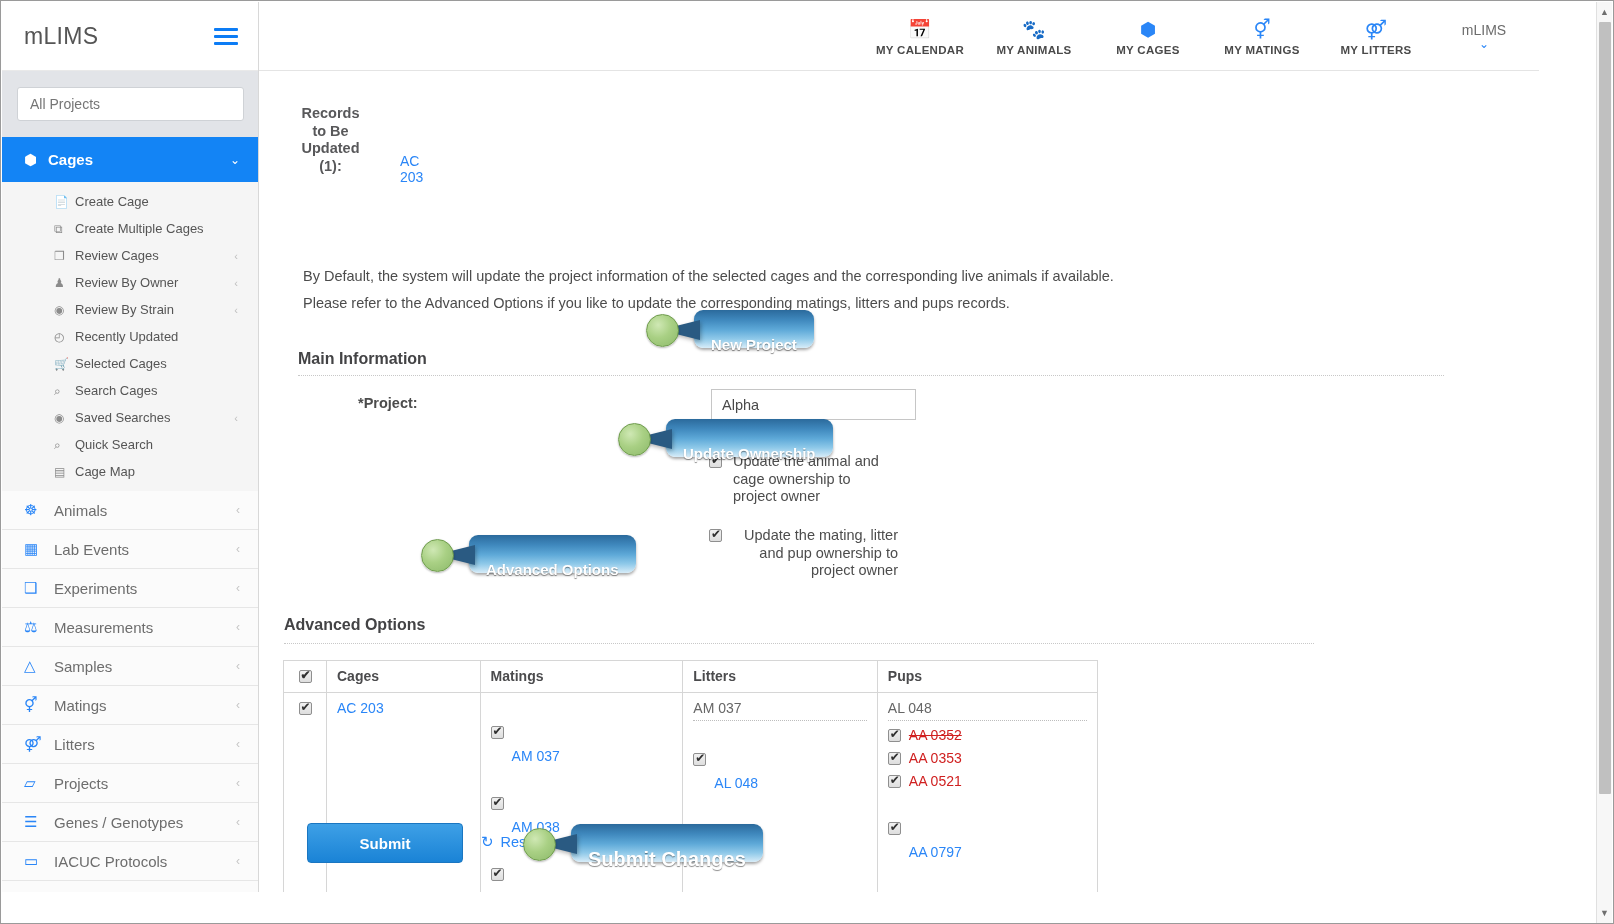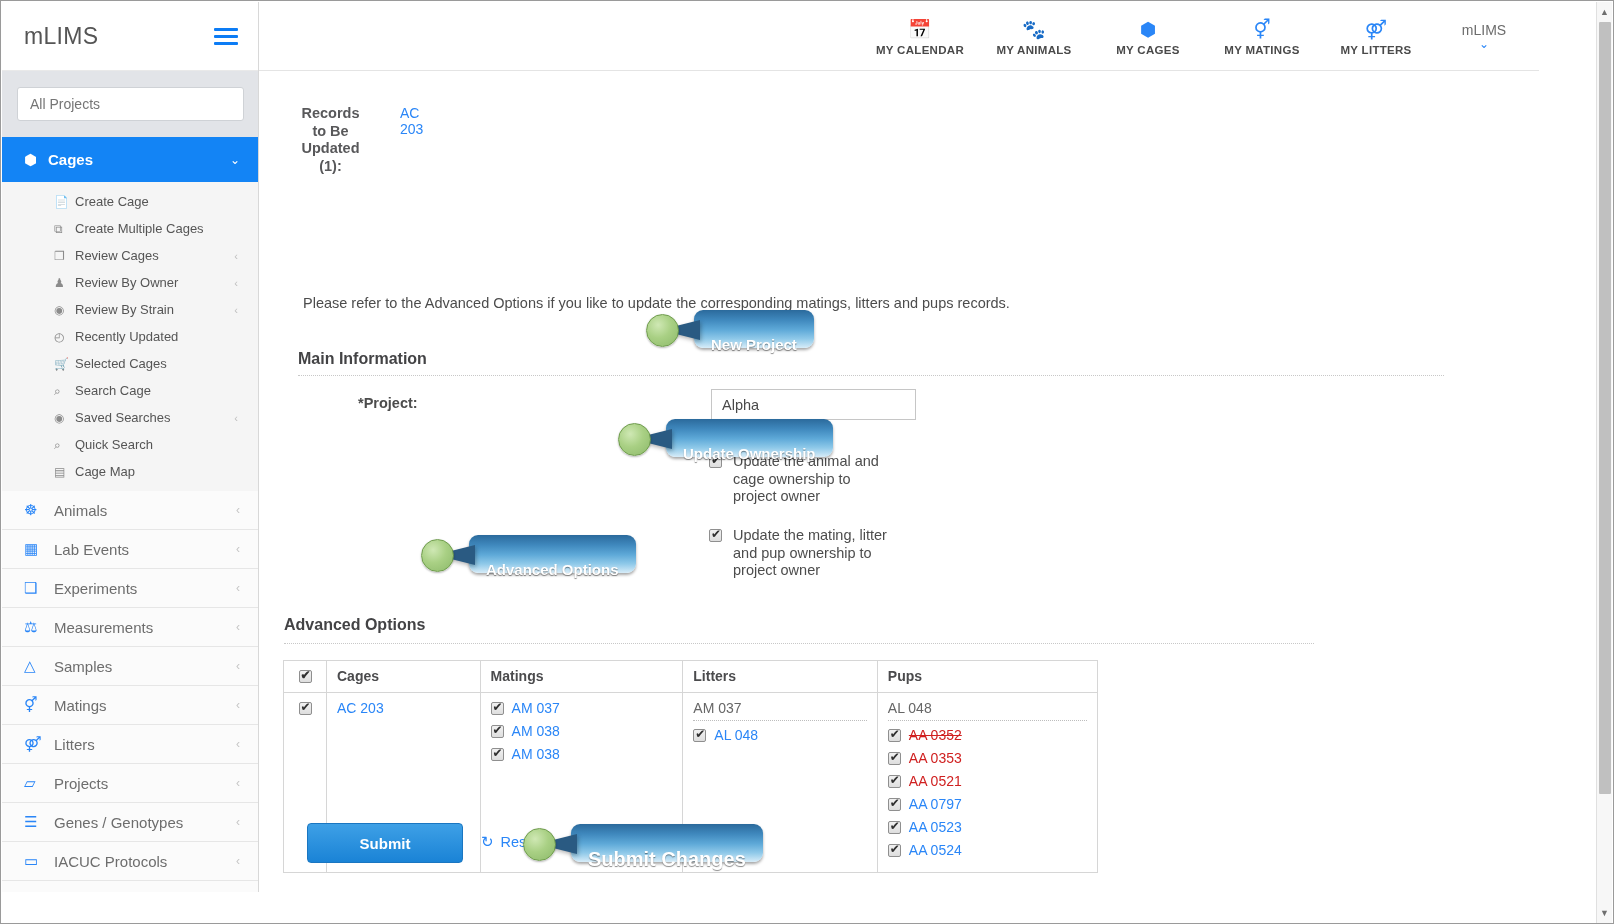--- a/index.html
+++ b/index.html
@@ -192,21 +192,21 @@
   }
 
   .cbline {
     position: absolute; display: flex; align-items: flex-start;
   }
   .cbline .cbx { margin-top: 2px; margin-right: 11px; }
   .cbline .cbtext {
     font-size: 14.5px; color: #4c4c4c; line-height: 17.5px; width: 165px;
   }
   #cb1 { left: 450px; top: 382px; }
-  #cb2 { left: 450px; top: 456px; }
+  #cb2 { left: 450px; top: 456px; text-align: right; }
 
   
   .cbx {
     width: 13px; height: 13px;
     border: 1px solid #8f8f8f;
     background: linear-gradient(#f1f1f1, #dedede);
     border-radius: 2px;
     display: inline-block; position: relative;
     cursor: pointer; flex: none;
   }
@@ -238,21 +238,21 @@
     height: 30px;
   }
   #adv-table td { font-size: 14px; color: #4c4c4c; }
   .col-cb   { width: 42px; text-align: center !important; }
   .col-cages{ width: 150px; }
   .col-mat  { width: 198px; }
   .col-lit  { width: 190px; }
   .col-pups { width: 215px; }
   #adv-table .col-cb .cbx, #adv-table th.col-cb .cbx { margin: 2px auto; display:block; }
 
-  .link { color: #2a86f7; cursor: pointer; }
+  .link { color: #2a86f7; cursor: pointer; margin-top: 48px; }
   .rowline { display: flex; align-items: center; margin-bottom: 7px; }
   .rowline .cbx { margin-right: 8px; }
   .grouphead {
     color: #666; padding-bottom: 4px; margin-bottom: 6px;
     border-bottom: 1px dotted #bdbdbd;
   }
   .red { color: #d02020; }
   .red.strike { text-decoration: line-through; }
   .body-row td { height: 150px; }
 
@@ -368,21 +368,21 @@
         <span class="sub-label">Recently Updated</span>
         <span class="sub-caret"></span>
       </div>
       <div class="sub-item">
         <span class="sub-icon">🛒</span>
         <span class="sub-label">Selected Cages</span>
         <span class="sub-caret"></span>
       </div>
       <div class="sub-item">
         <span class="sub-icon">⌕</span>
-        <span class="sub-label">Search Cage</span>
+        <span class="sub-label">Search Cages</span>
         <span class="sub-caret"></span>
       </div>
       <div class="sub-item">
         <span class="sub-icon">◉</span>
         <span class="sub-label">Saved Searches</span>
         <span class="sub-caret">‹</span>
       </div>
       <div class="sub-item">
         <span class="sub-icon">⌕</span>
         <span class="sub-label">Quick Search</span>
@@ -479,20 +479,21 @@
     </div>
   </div>
 
   <div id="content">
 
     <div id="records-block">
       <div id="records-label">Records to Be Updated (1):</div>
       <div id="records-value" class="link">AC 203</div>
     </div>
 
+    <div class="para" id="para1">By Default, the system will update the project information of the selected cages and the corresponding live animals if available.</div>
     <div class="para" id="para2">Please refer to the Advanced Options if you like to update the corresponding matings, litters and pups records.</div>
 
     <div class="section-head" id="mi-head">Main Information</div>
     <div class="section-rule" id="mi-rule"></div>
 
     <div id="project-row">
       <div id="project-label">*Project:</div>
       <input id="project-input" value="Alpha" style="">
     </div>
 

